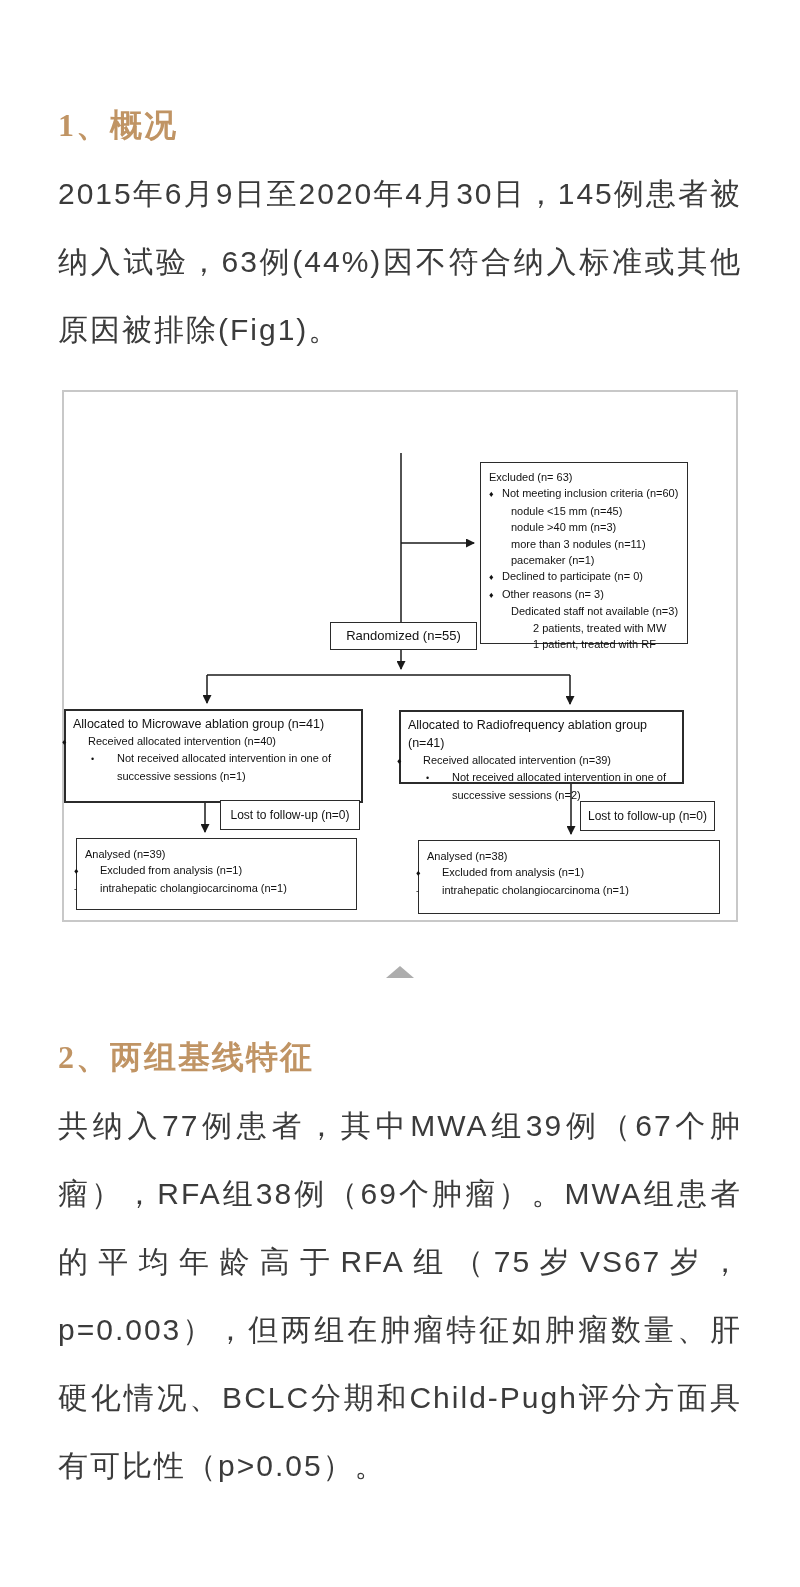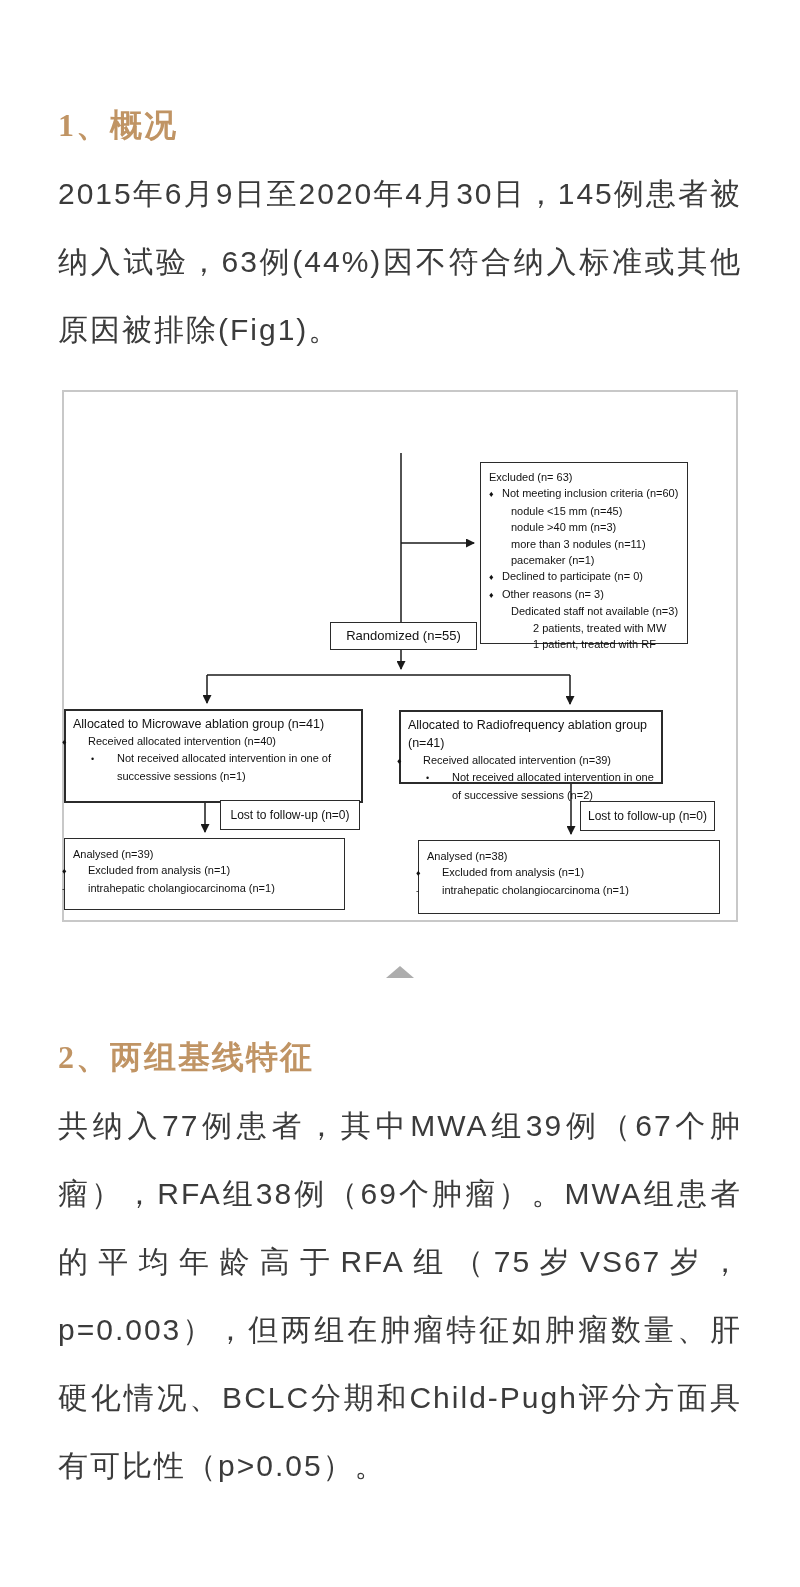--- a/index.html
+++ b/index.html
@@ -32,24 +32,24 @@
   .flow svg.connectors { position:absolute; left:0; top:0; width:672px; height:528px; }
   .fbox { position:absolute; background:#ffffff; border:1.5px solid #2B2B2B; font-size:11px; line-height:16.4px; }
   .fbox.thick { border-width:2px; }
   .fb-title { font-size:13px; line-height:17px; }
   .center { text-align:center; }
   .fb-sub { font-size:11px; font-weight:bold; line-height:14px; }
   .assessed  { left:226px; top:15px;  width:207px; height:46px; padding-top:5px; }
   .excluded  { left:416px; top:70px;  width:208px; height:182px; padding:6px 2px 0 8px; }
   .randomized{ left:266px; top:230px; width:147px; height:28px; padding-top:5px; font-size:13px; }
   .alloc-l   { left:0;  top:317px; width:299px; height:94px; padding:4px 2px 0 7px; }
-  .alloc-r   { left:335px; top:318px; width:264px; height:74px; padding:4px 2px 0 7px; }
+  .alloc-r   { left:335px; top:318px; width:285px; height:74px; padding:4px 2px 0 7px; }
   .lost-l    { left:156px; top:408px; width:140px; height:30px; padding-top:6px; font-size:12px; }
   .lost-r    { left:516px; top:409px; width:135px; height:30px; padding-top:6px; font-size:12px; }
-  .analysed-l{ left:0;  top:446px; width:281px; height:72px; padding:7px 2px 8px 8px; }
+  .analysed-l{ left:12px;  top:446px; width:281px; height:72px; padding:7px 2px 8px 8px; }
   .analysed-r{ left:354px; top:448px; width:302px; height:74px; padding:7px 2px 0 8px; }
   .fline { }
   .lv2 { padding-left:22px; }
   .lv3 { padding-left:44px; }
   .b { display:inline-block; width:13px; font-size:9px; }
   .hang  { padding-left:15px; text-indent:-13px; }
   .hang2 { padding-left:44px; text-indent:-13px; }
   .flow-title { font-size:12.5px; line-height:18px; }
   
   .tri {

